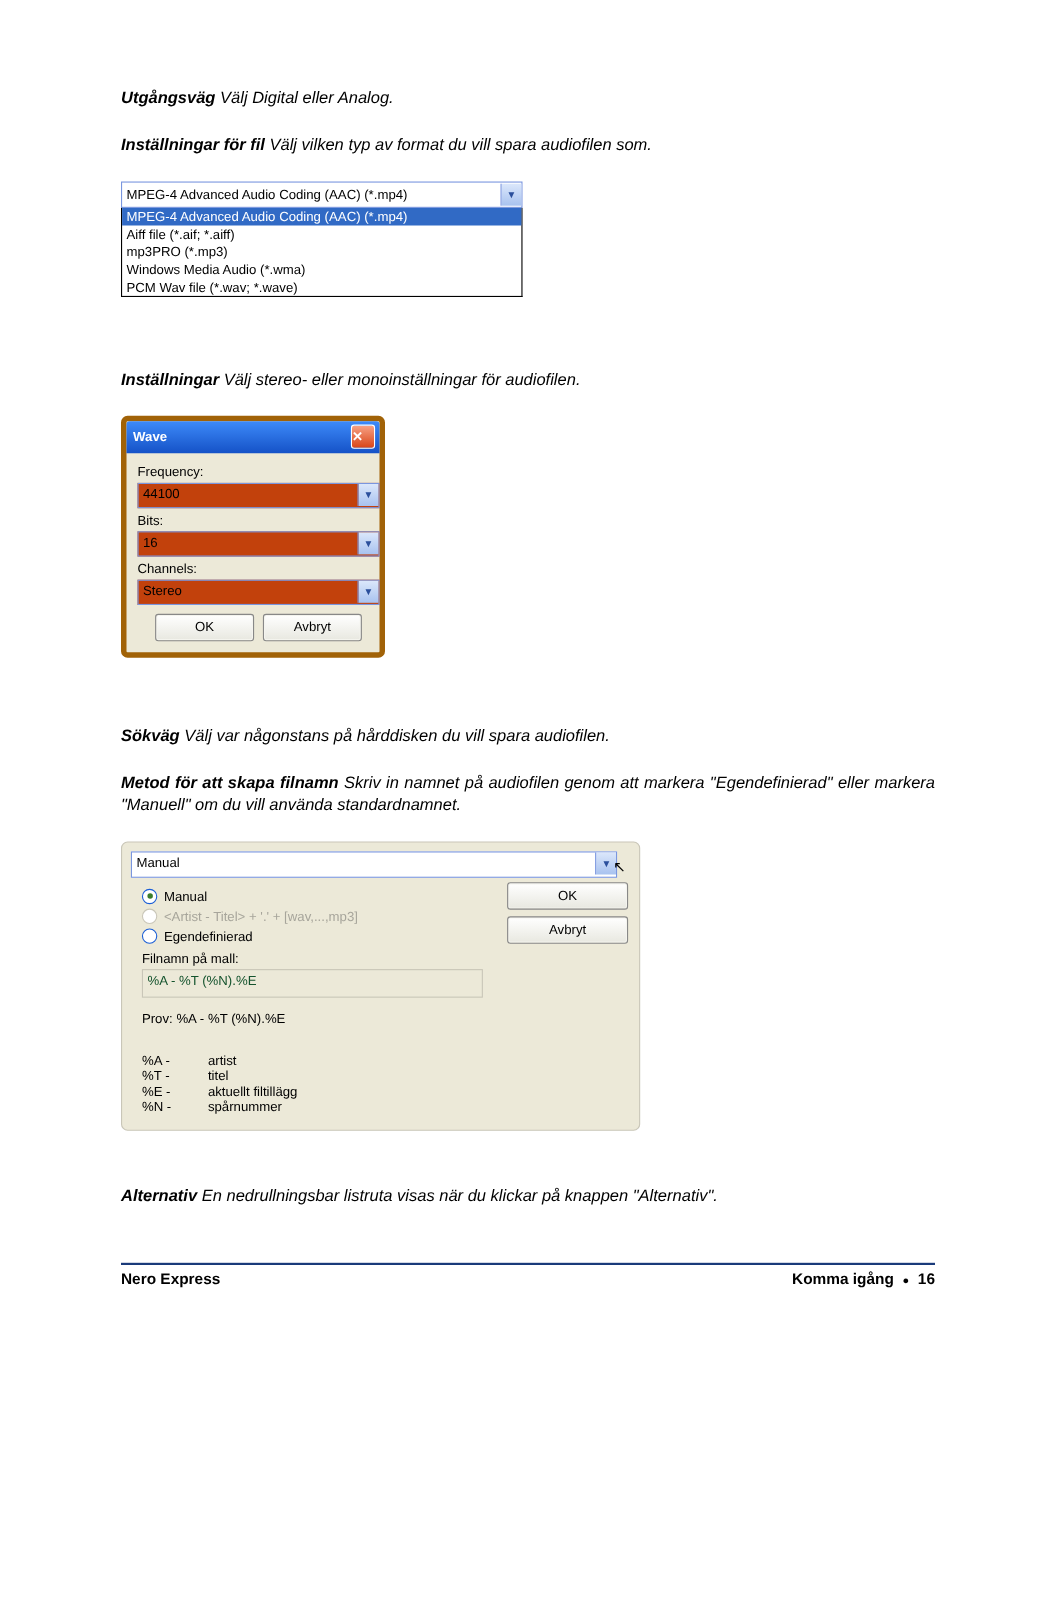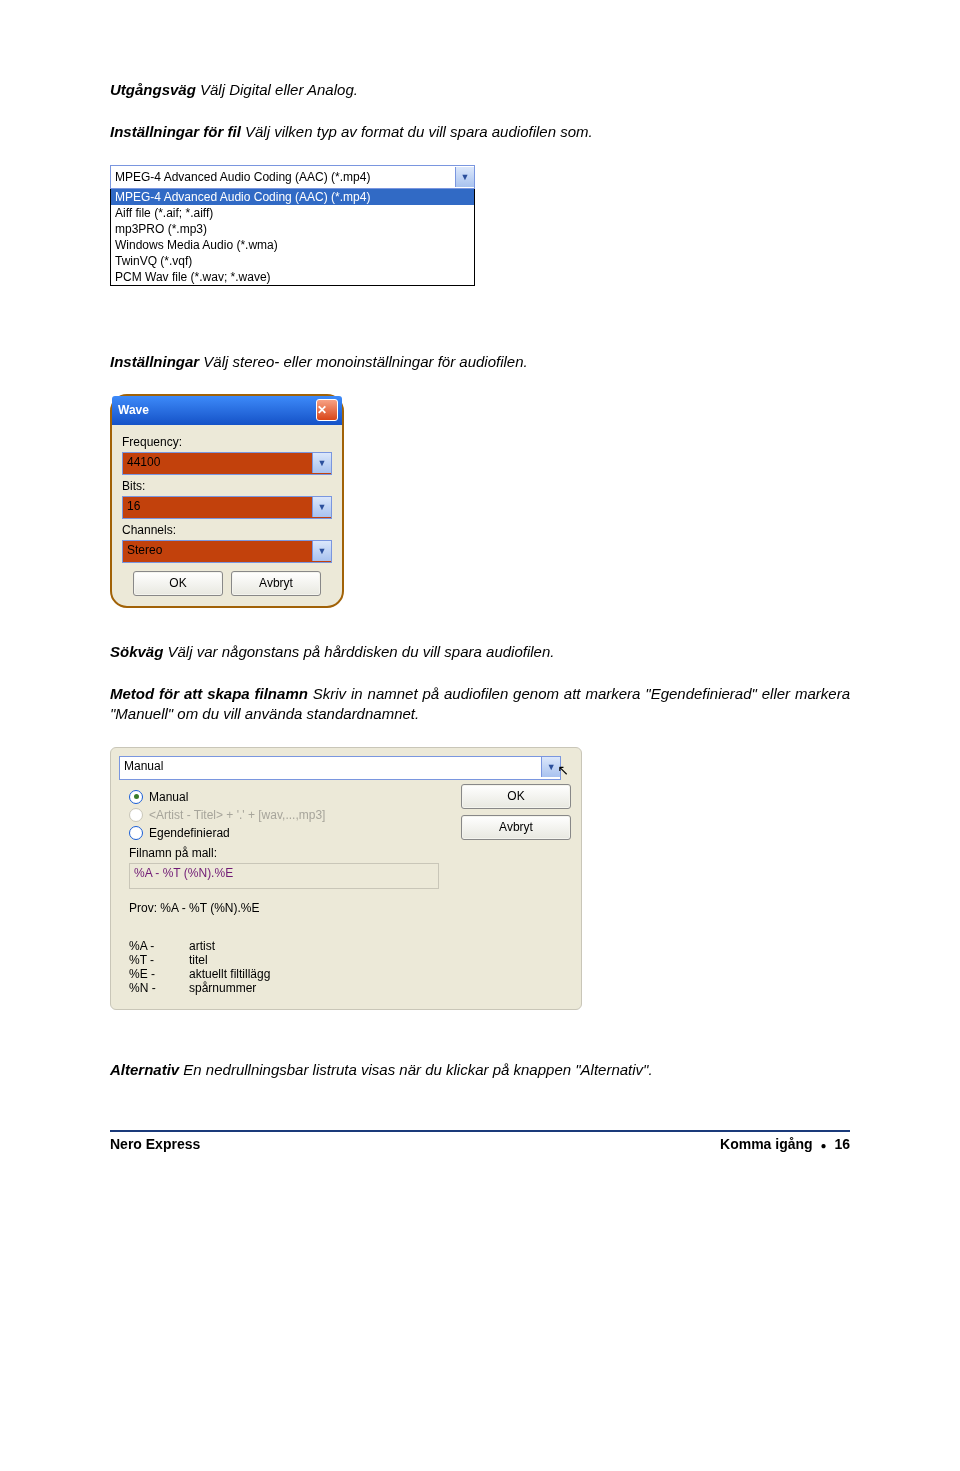--- a/index.html
+++ b/index.html
@@ -37,44 +37,44 @@
   .listbox {
     border:1px solid #000; border-top:0;
     font-size:12px; font-family:Tahoma,Arial;
   }
   .listbox .opt { padding:1px 4px; }
   .listbox .opt.sel { background:#316ac5; color:#fff; }
 
   
   .wave-dlg {
     width: 230px;
-    border:2px solid #a16207;
-    border-radius:17px;
+    border:5px solid #a16207;
+    border-radius:6px;
     background:#ece9d8;
     font-family:Tahoma,Arial;
     font-size:12px;
-    margin-bottom: 34px;
+    margin-bottom: 62px;
   }
   .wave-title {
     background:linear-gradient(#3d8af9,#1552c7);
     color:#fff;
     display:flex;align-items:center;
     padding:3px 4px 4px 6px;
     font-weight:bold;
     border-top-left-radius:3px;border-top-right-radius:3px;
   }
   .wave-title span { flex:1; }
   .wave-close {
     width:20px;height:20px;
     background:linear-gradient(#f7a184,#d94518);
     border:1px solid #fff;border-radius:3px;
     display:flex;align-items:center;justify-content:center;
     color:#fff;font-weight:bold;font-size:12px;
   }
-  .wave-body { padding:6px 10px 10px 10px; }
+  .wave-body { padding:6px 0 10px 10px; }
   .wave-row { margin:4px 0; }
   .wave-label { margin-bottom:3px; }
   .wave-field {
     display:flex; height:21px; border:1px solid #7a96df; background:#c2410c;
   }
   .wave-field .val { flex:1; padding:2px 4px; }
   .wave-btns { display:flex; gap:8px; justify-content:center; margin-top:8px; }
   .xp-btn {
     width:88px;height:23px;
     border:1px solid #888;border-radius:3px;
@@ -108,21 +108,21 @@
   .radio-row { display:flex;align-items:center;gap:6px;margin:4px 0; }
   .radio {
     width:12px;height:12px;border:1px solid #1a5ed6;border-radius:50%;background:#fff;
     display:flex;align-items:center;justify-content:center;
   }
   .radio.checked::after { content:"";width:5px;height:5px;border-radius:50%;background:#3a7c2a; }
   .disabled { color:#a7a59b; }
   .name-text-label { margin:6px 0 3px 0; }
   .name-edit {
     width:300px;height:20px;border:1px solid #c9c6b8;background:#ece9d8;
-    padding:2px 4px;color:#701a75;
+    padding:2px 4px;color:#14532d;
   }
   .prov-line { margin:12px 0 24px 0; }
   .legend-row { display:flex; gap:18px; }
   .legend-k { width:42px; }
 
   
   .footer-sep { border-top:2px solid #1a3a7a; margin-top:50px; }
   .footer {
     display:flex;justify-content:space-between;
     font-size:14px; padding-top:4px;
@@ -145,21 +145,20 @@
     <div class="combo-text">MPEG-4 Advanced Audio Coding (AAC) (*.mp4)</div>
     <div class="combo-btn">
         <span>▼</span>
       </div>
   </div>
   <div class="listbox">
     <div class="opt sel">MPEG-4 Advanced Audio Coding (AAC) (*.mp4)</div>
     <div class="opt">Aiff file (*.aif; *.aiff)</div>
     <div class="opt">mp3PRO (*.mp3)</div>
     <div class="opt">Windows Media Audio (*.wma)</div>
-    <div class="opt">TwinVQ (*.vqf)</div>
     <div class="opt">PCM Wav file (*.wav; *.wave)</div>
   </div>
 </div>
 
 <p class="para">
   <span class="bold">Inställningar</span><span> Välj stereo- eller monoinställningar för audiofilen.</span>
 </p>
 
 <div class="wave-dlg">
   <div class="wave-title">

